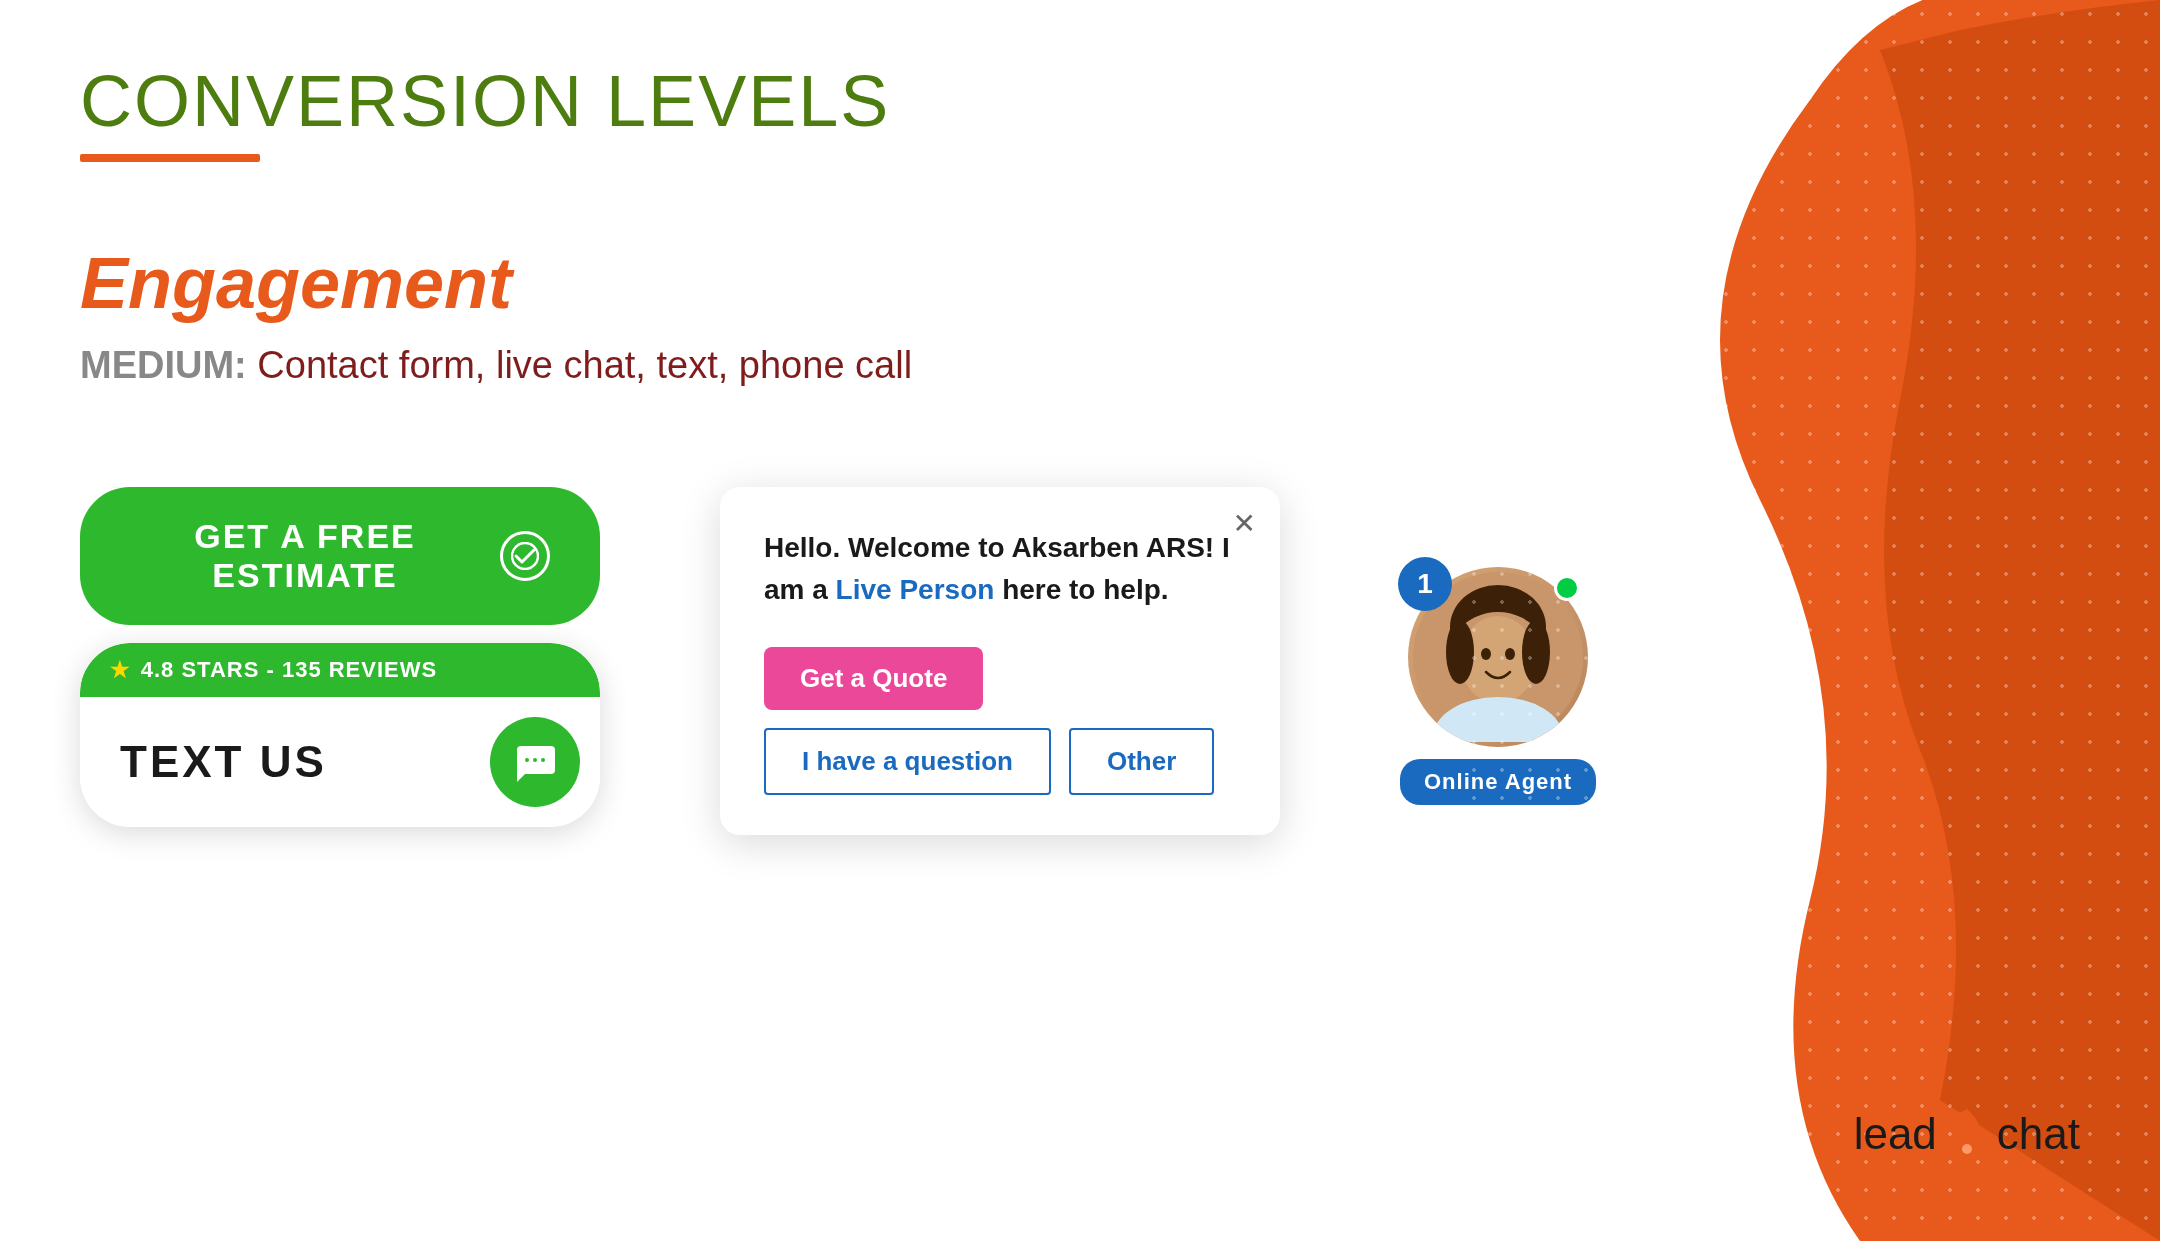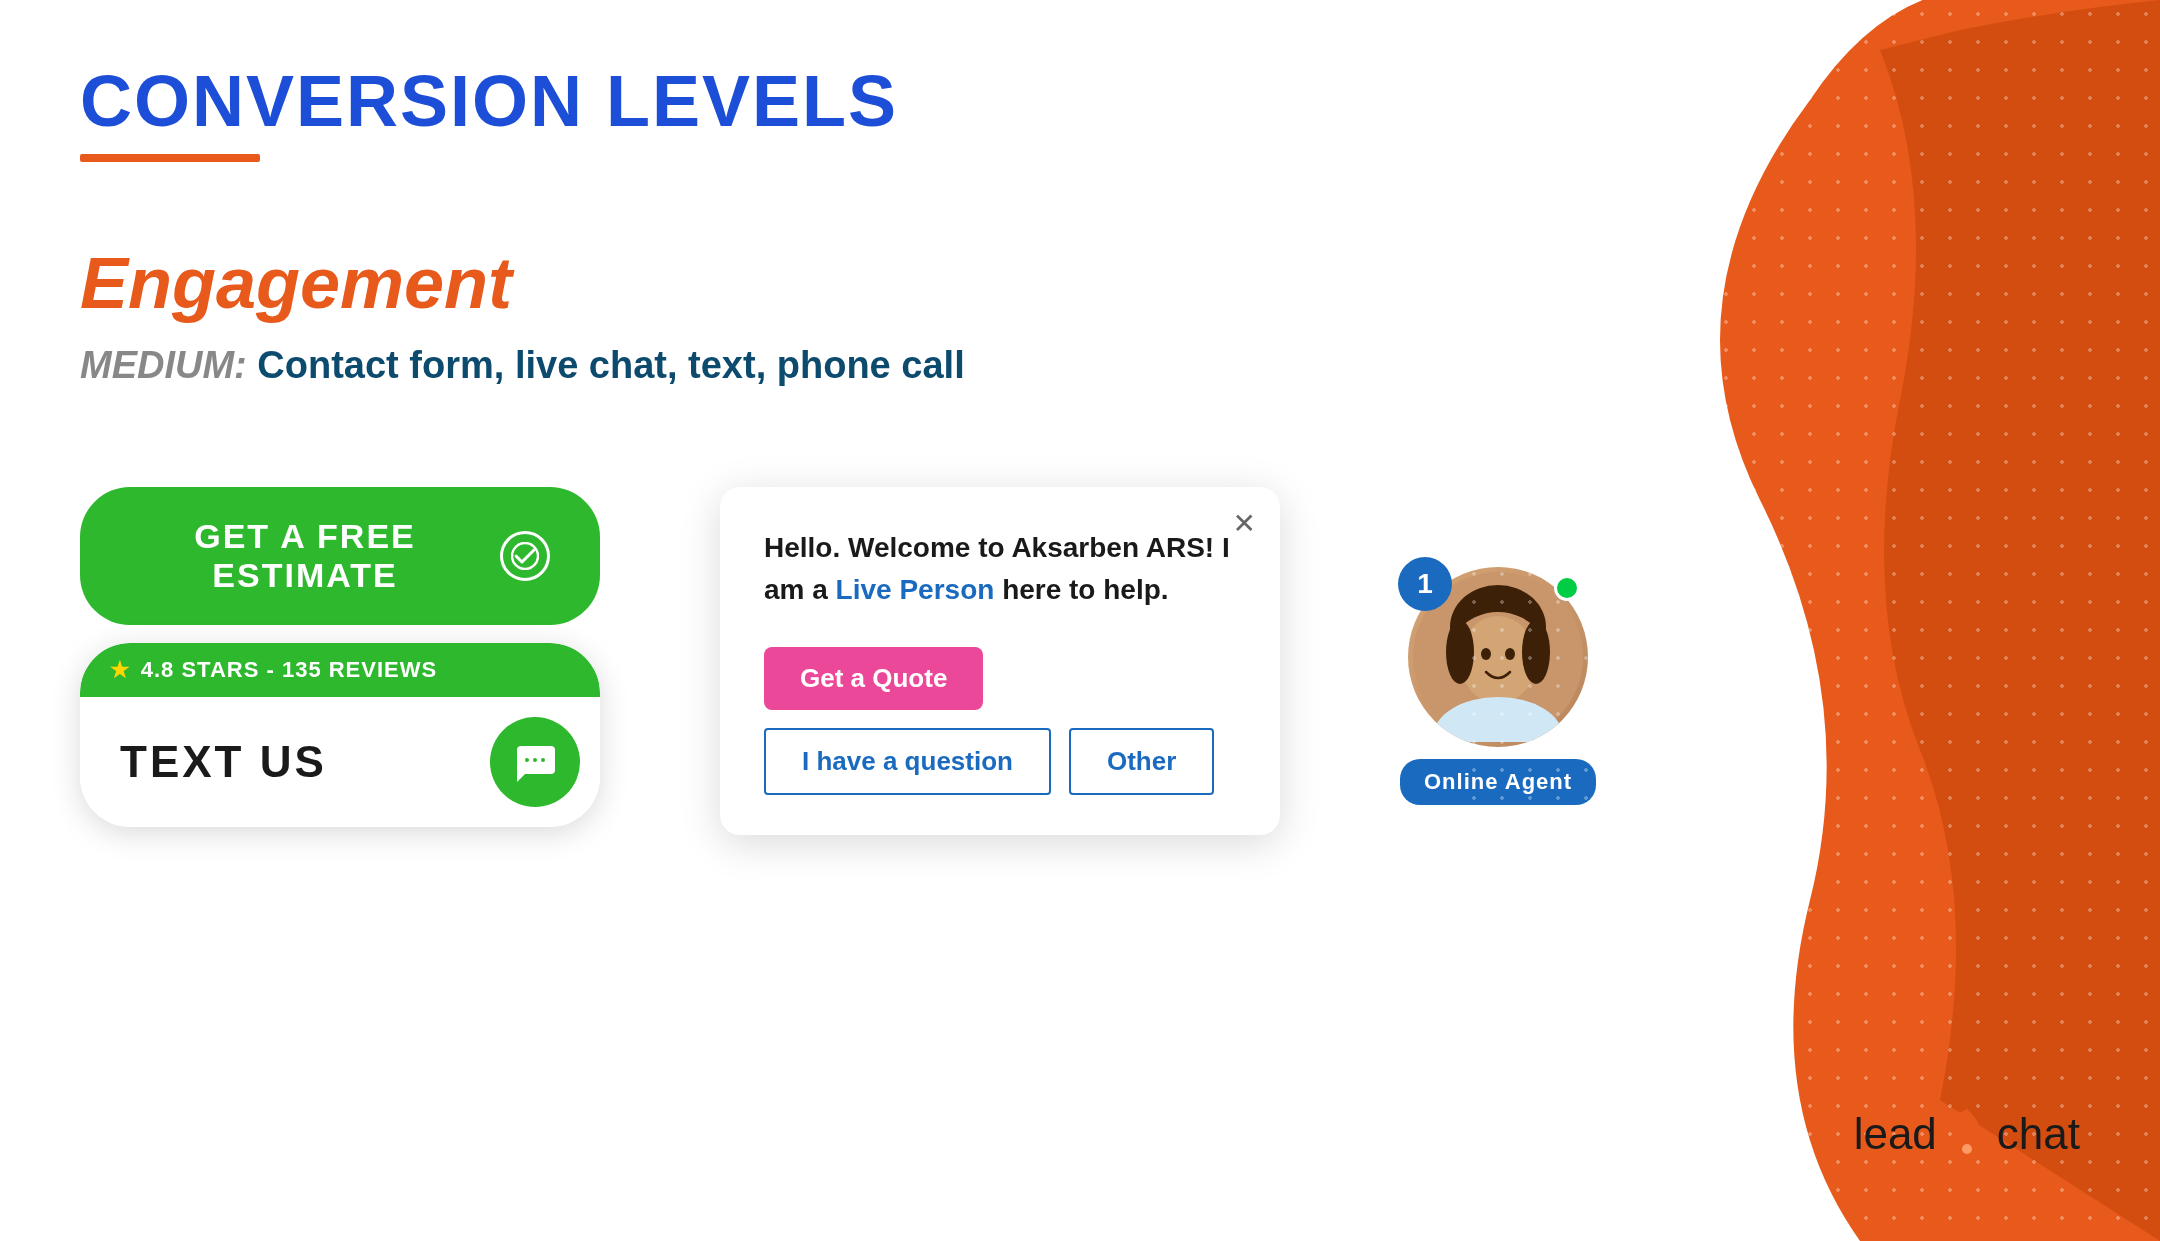--- a/index.html
+++ b/index.html
@@ -16,22 +16,22 @@
     .main-container {
       position: relative;
       width: 100%;
       height: 100%;
       padding: 60px 80px;
     }
 
     
     .page-title {
       font-size: 72px;
-      font-weight: 700;
-      color: #1d4ed8;
+      font-weight: 400;
+      color: #4d7c0f;
       letter-spacing: 2px;
       font-family: 'Arial Black', sans-serif;
       text-transform: uppercase;
     }
 
     .title-underline {
       width: 180px;
       height: 8px;
       background: #e85a1b;
       margin-top: 12px;
@@ -53,26 +53,25 @@
     .engagement-subtitle {
       font-size: 38px;
       color: #888;
       margin-top: 20px;
       font-weight: 400;
     }
 
     .engagement-subtitle strong {
       color: #888;
       font-weight: 700;
-      font-style: italic;
     }
 
     .engagement-subtitle span {
-      color: #0c4a6e;
-      font-weight: 700;
+      color: #7f1d1d;
+      font-weight: 400;
     }
 
     
     .content-row {
       display: flex;
       align-items: flex-start;
       margin-top: 100px;
       gap: 120px;
     }
 

